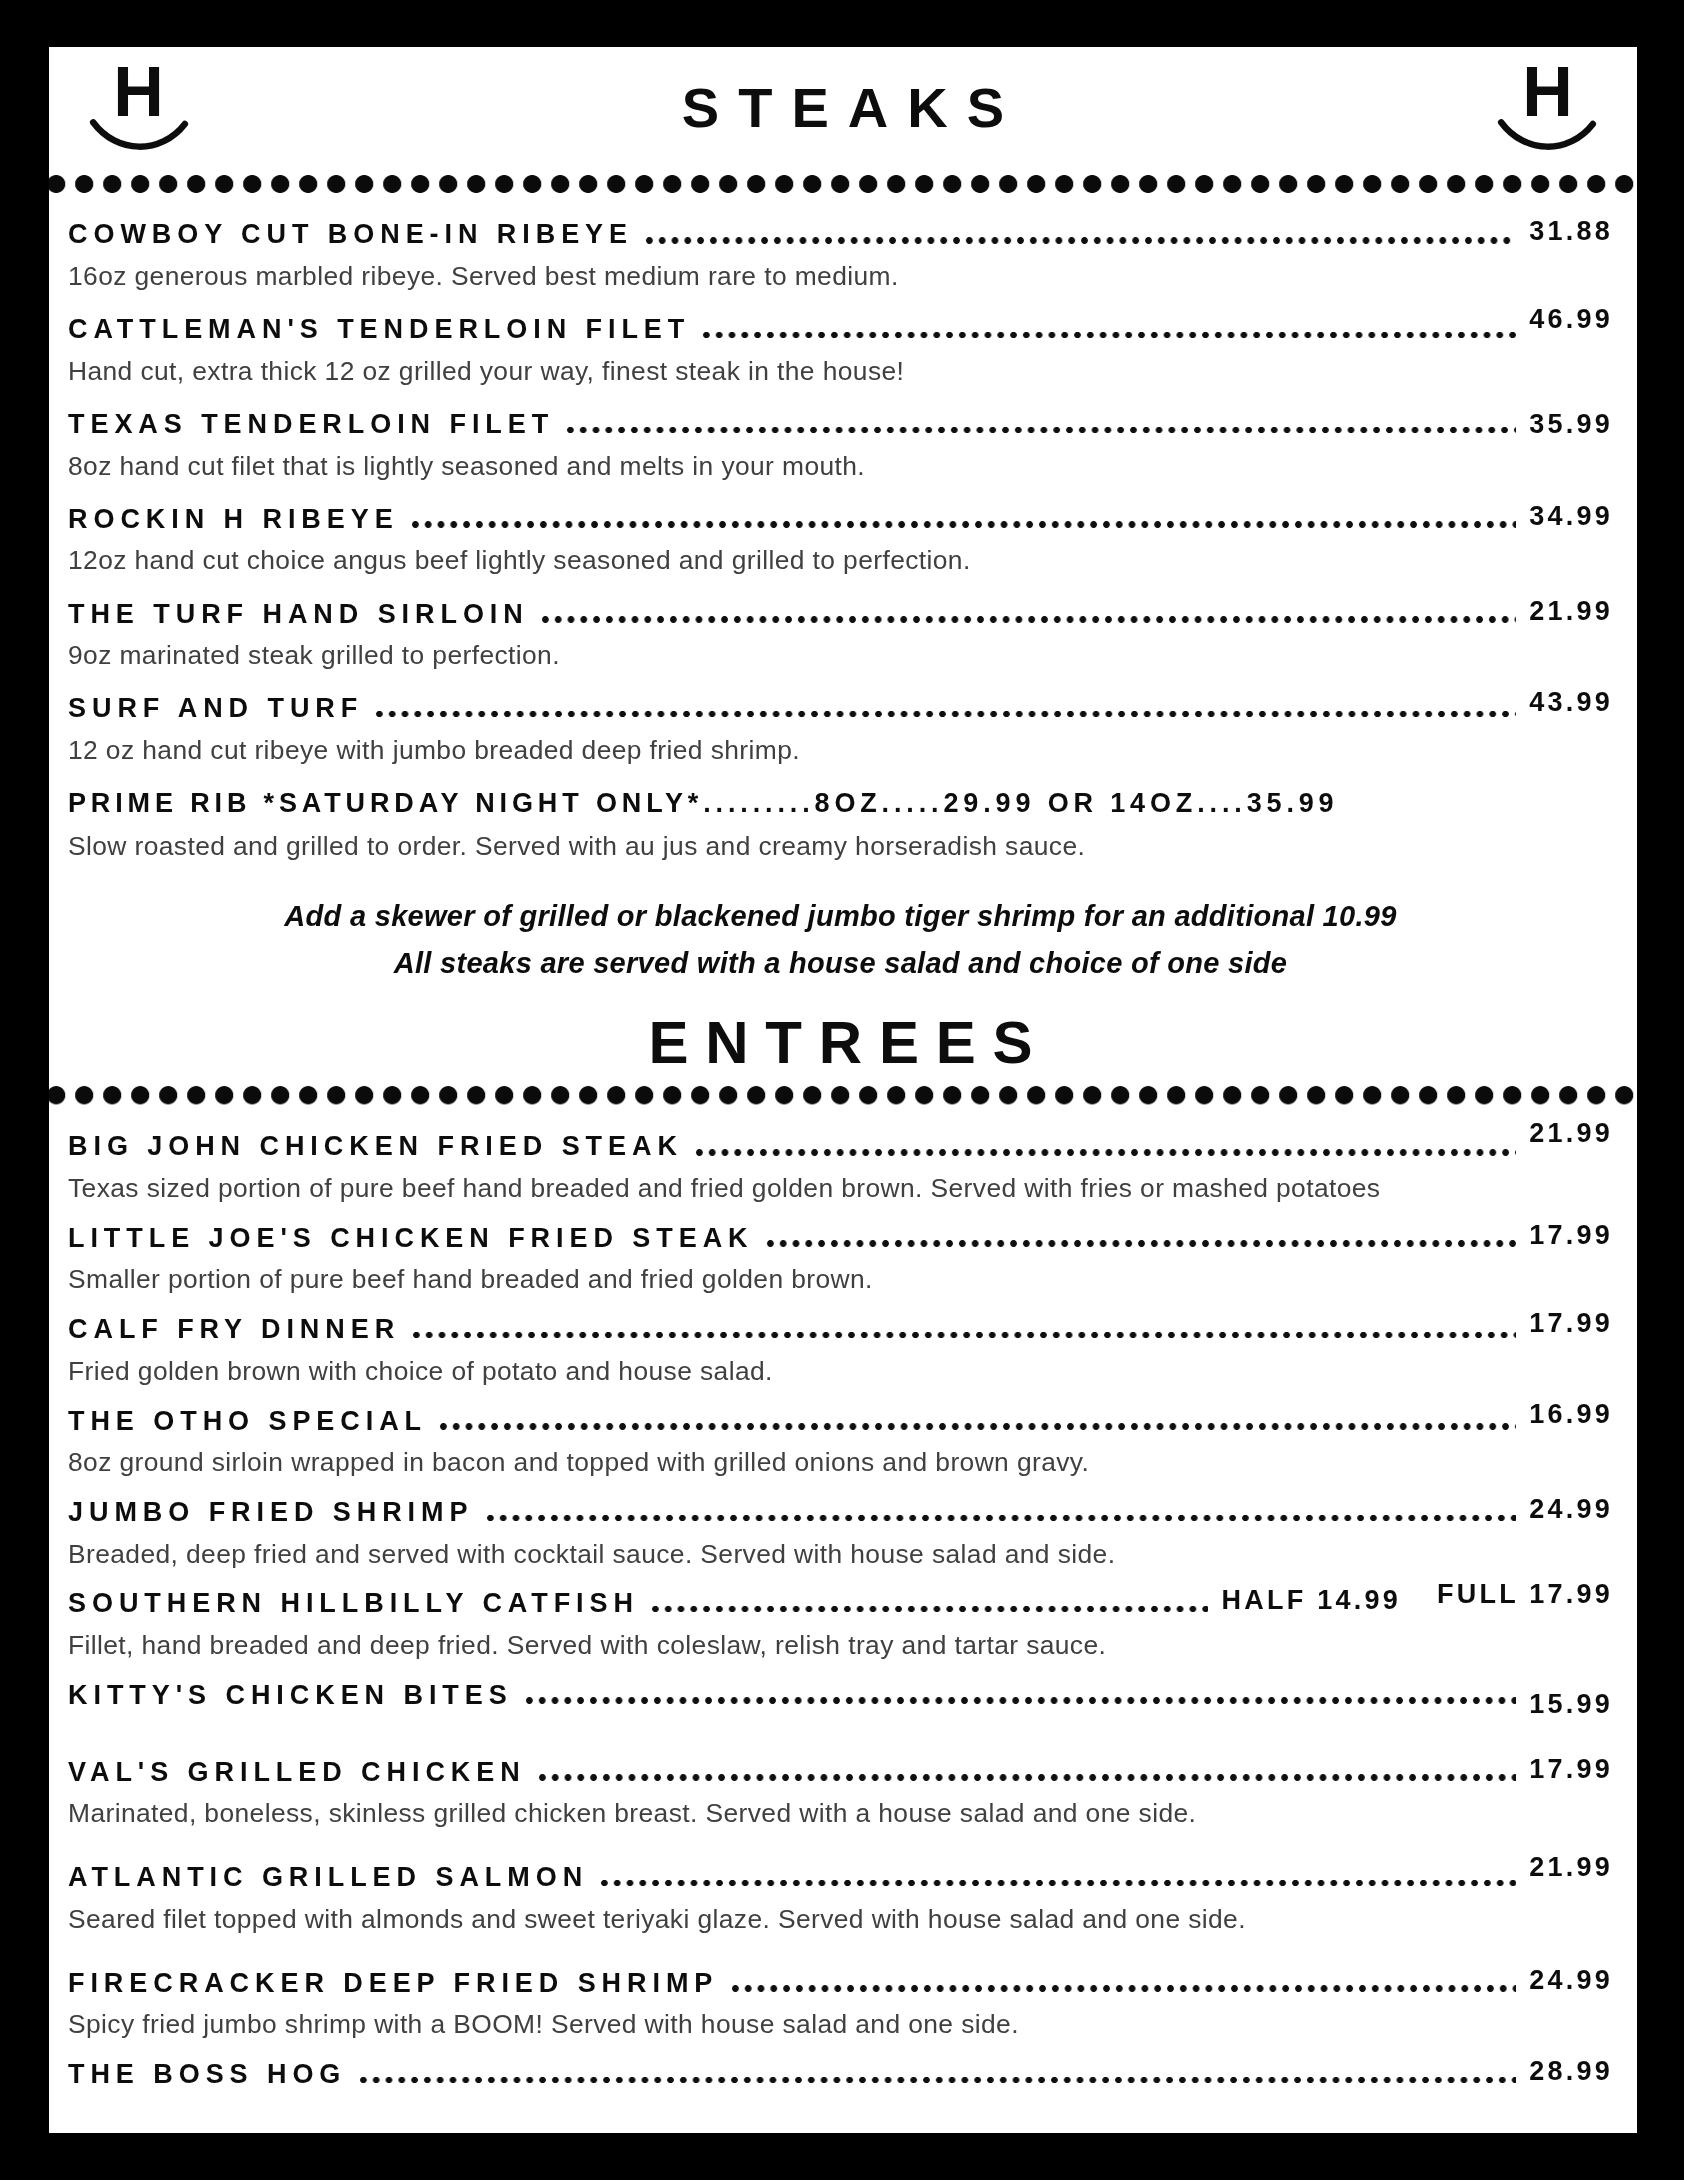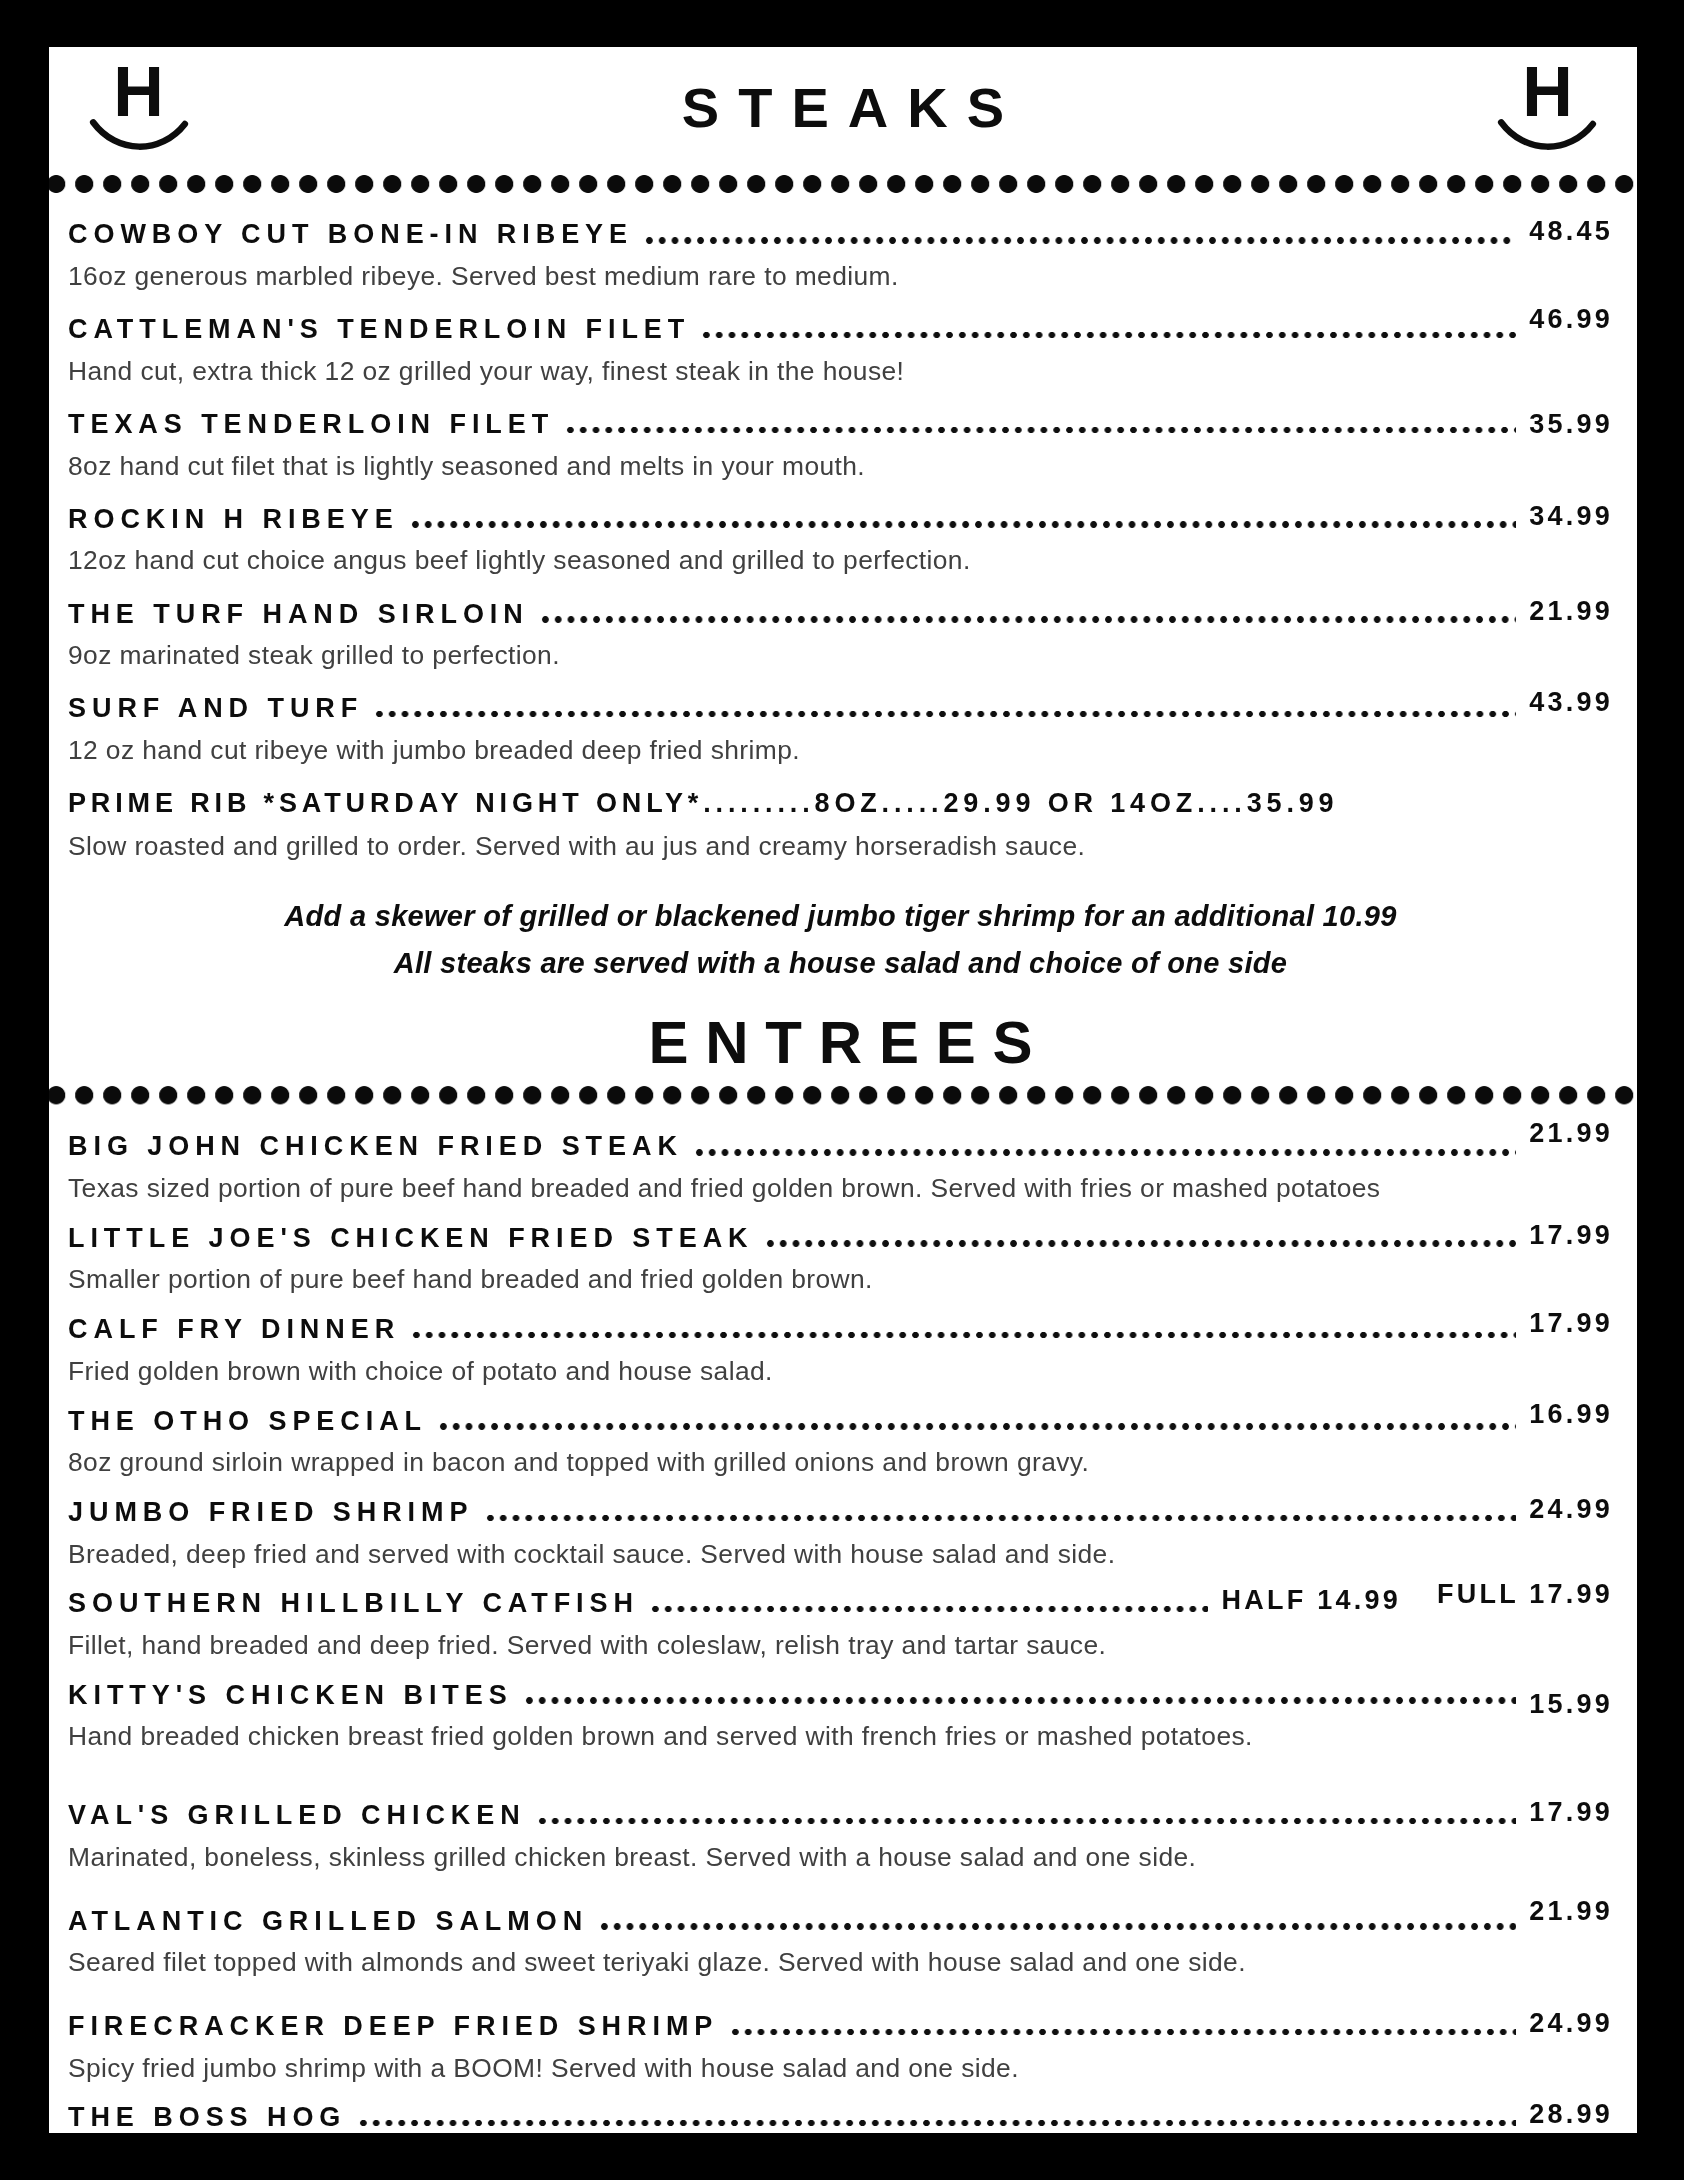--- a/index.html
+++ b/index.html
@@ -87,21 +87,21 @@
     </div>
   </header>
   <div class="big-dots"></div>
 
   <main class="content">
 
     <div class="item">
       <div class="nrow">
         <span class="nm">COWBOY CUT BONE-IN RIBEYE</span>
         <span class="leader"></span>
-        <span class="price u1">48.45</span>
+        <span class="price u1">31.88</span>
       </div>
       <div class="desc">16oz generous marbled ribeye. Served best medium rare to medium.</div>
     </div>
 
     <div class="item">
       <div class="nrow">
         <span class="nm">CATTLEMAN'S TENDERLOIN FILET</span>
         <span class="leader"></span>
         <span class="price u3">46.99</span>
       </div>
@@ -218,21 +218,20 @@
       </div>
       <div class="desc">Fillet, hand breaded and deep fried. Served with coleslaw, relish tray and tartar sauce.</div>
     </div>
 
     <div class="item e-item mb-lg">
       <div class="nrow">
         <span class="nm">KITTY'S CHICKEN BITES</span>
         <span class="leader"></span>
         <span class="price d2">15.99</span>
       </div>
-      <div class="desc">Hand breaded chicken breast fried golden brown and served with french fries or mashed potatoes.</div>
     </div>
 
     <div class="item e-item mb-md">
       <div class="nrow">
         <span class="nm">VAL'S GRILLED CHICKEN</span>
         <span class="leader"></span>
         <span class="price u1">17.99</span>
       </div>
       <div class="desc">Marinated, boneless, skinless grilled chicken breast. Served with a house salad and one side.</div>
     </div>

